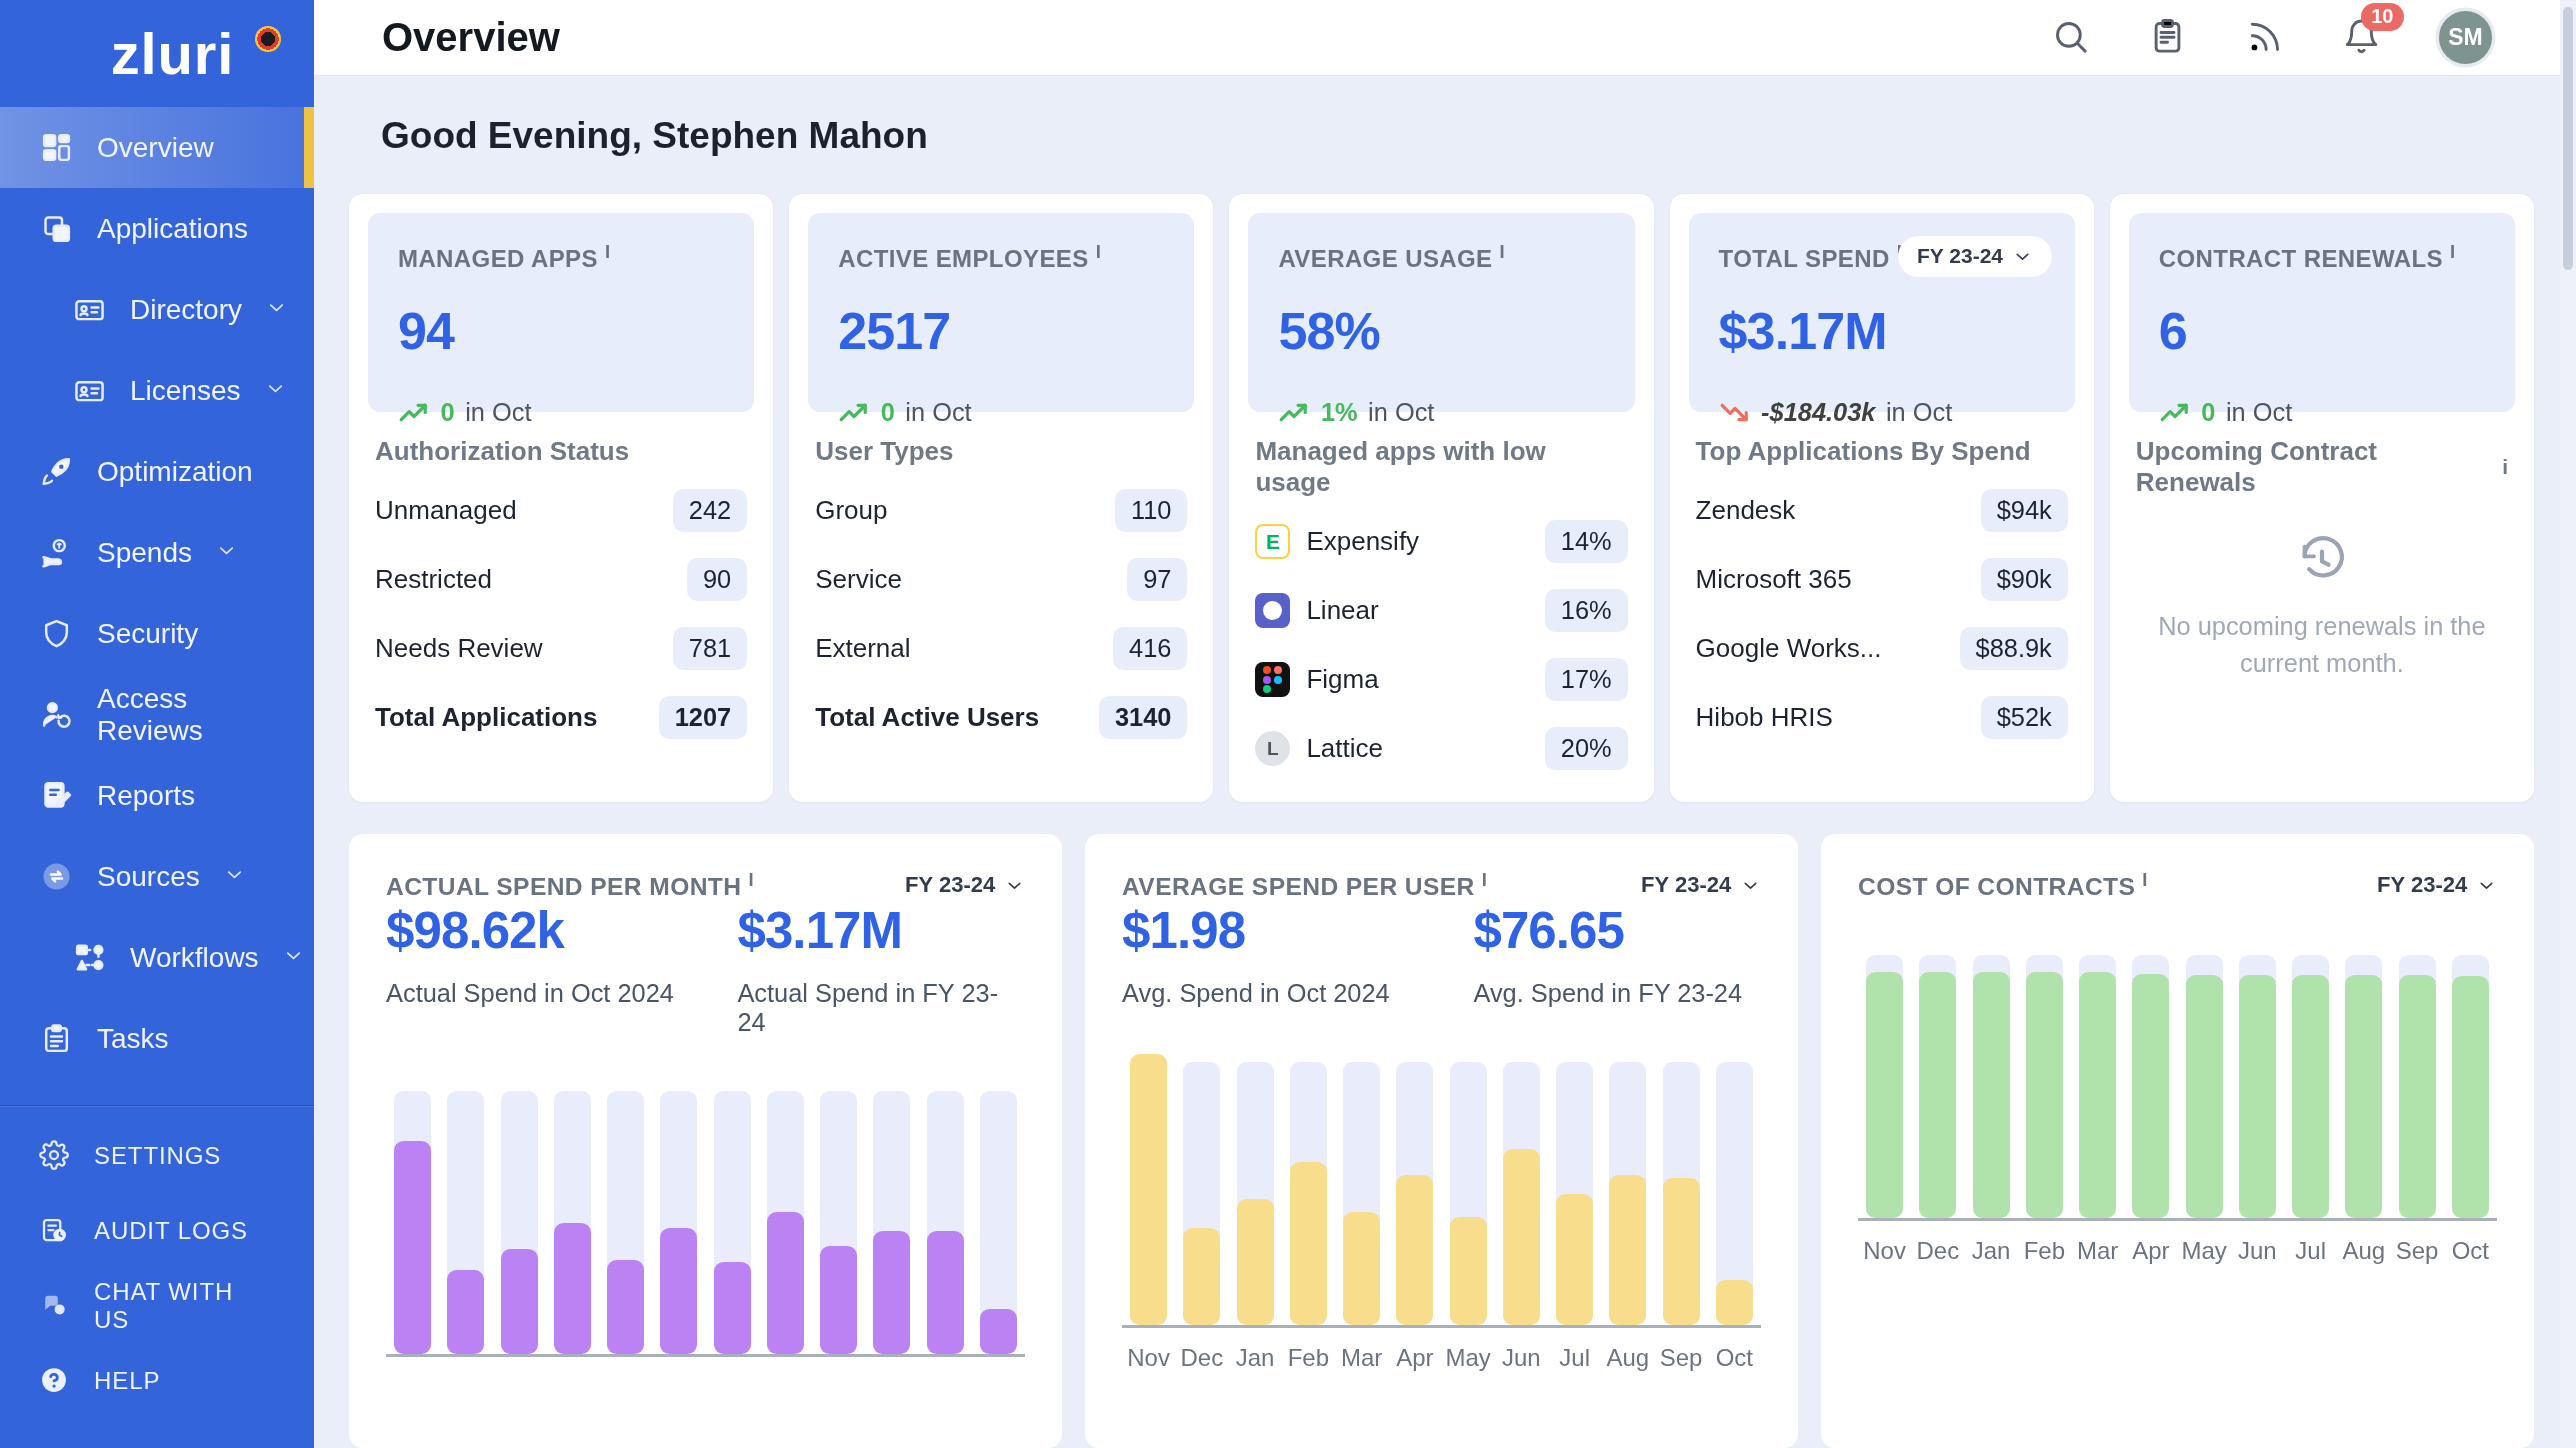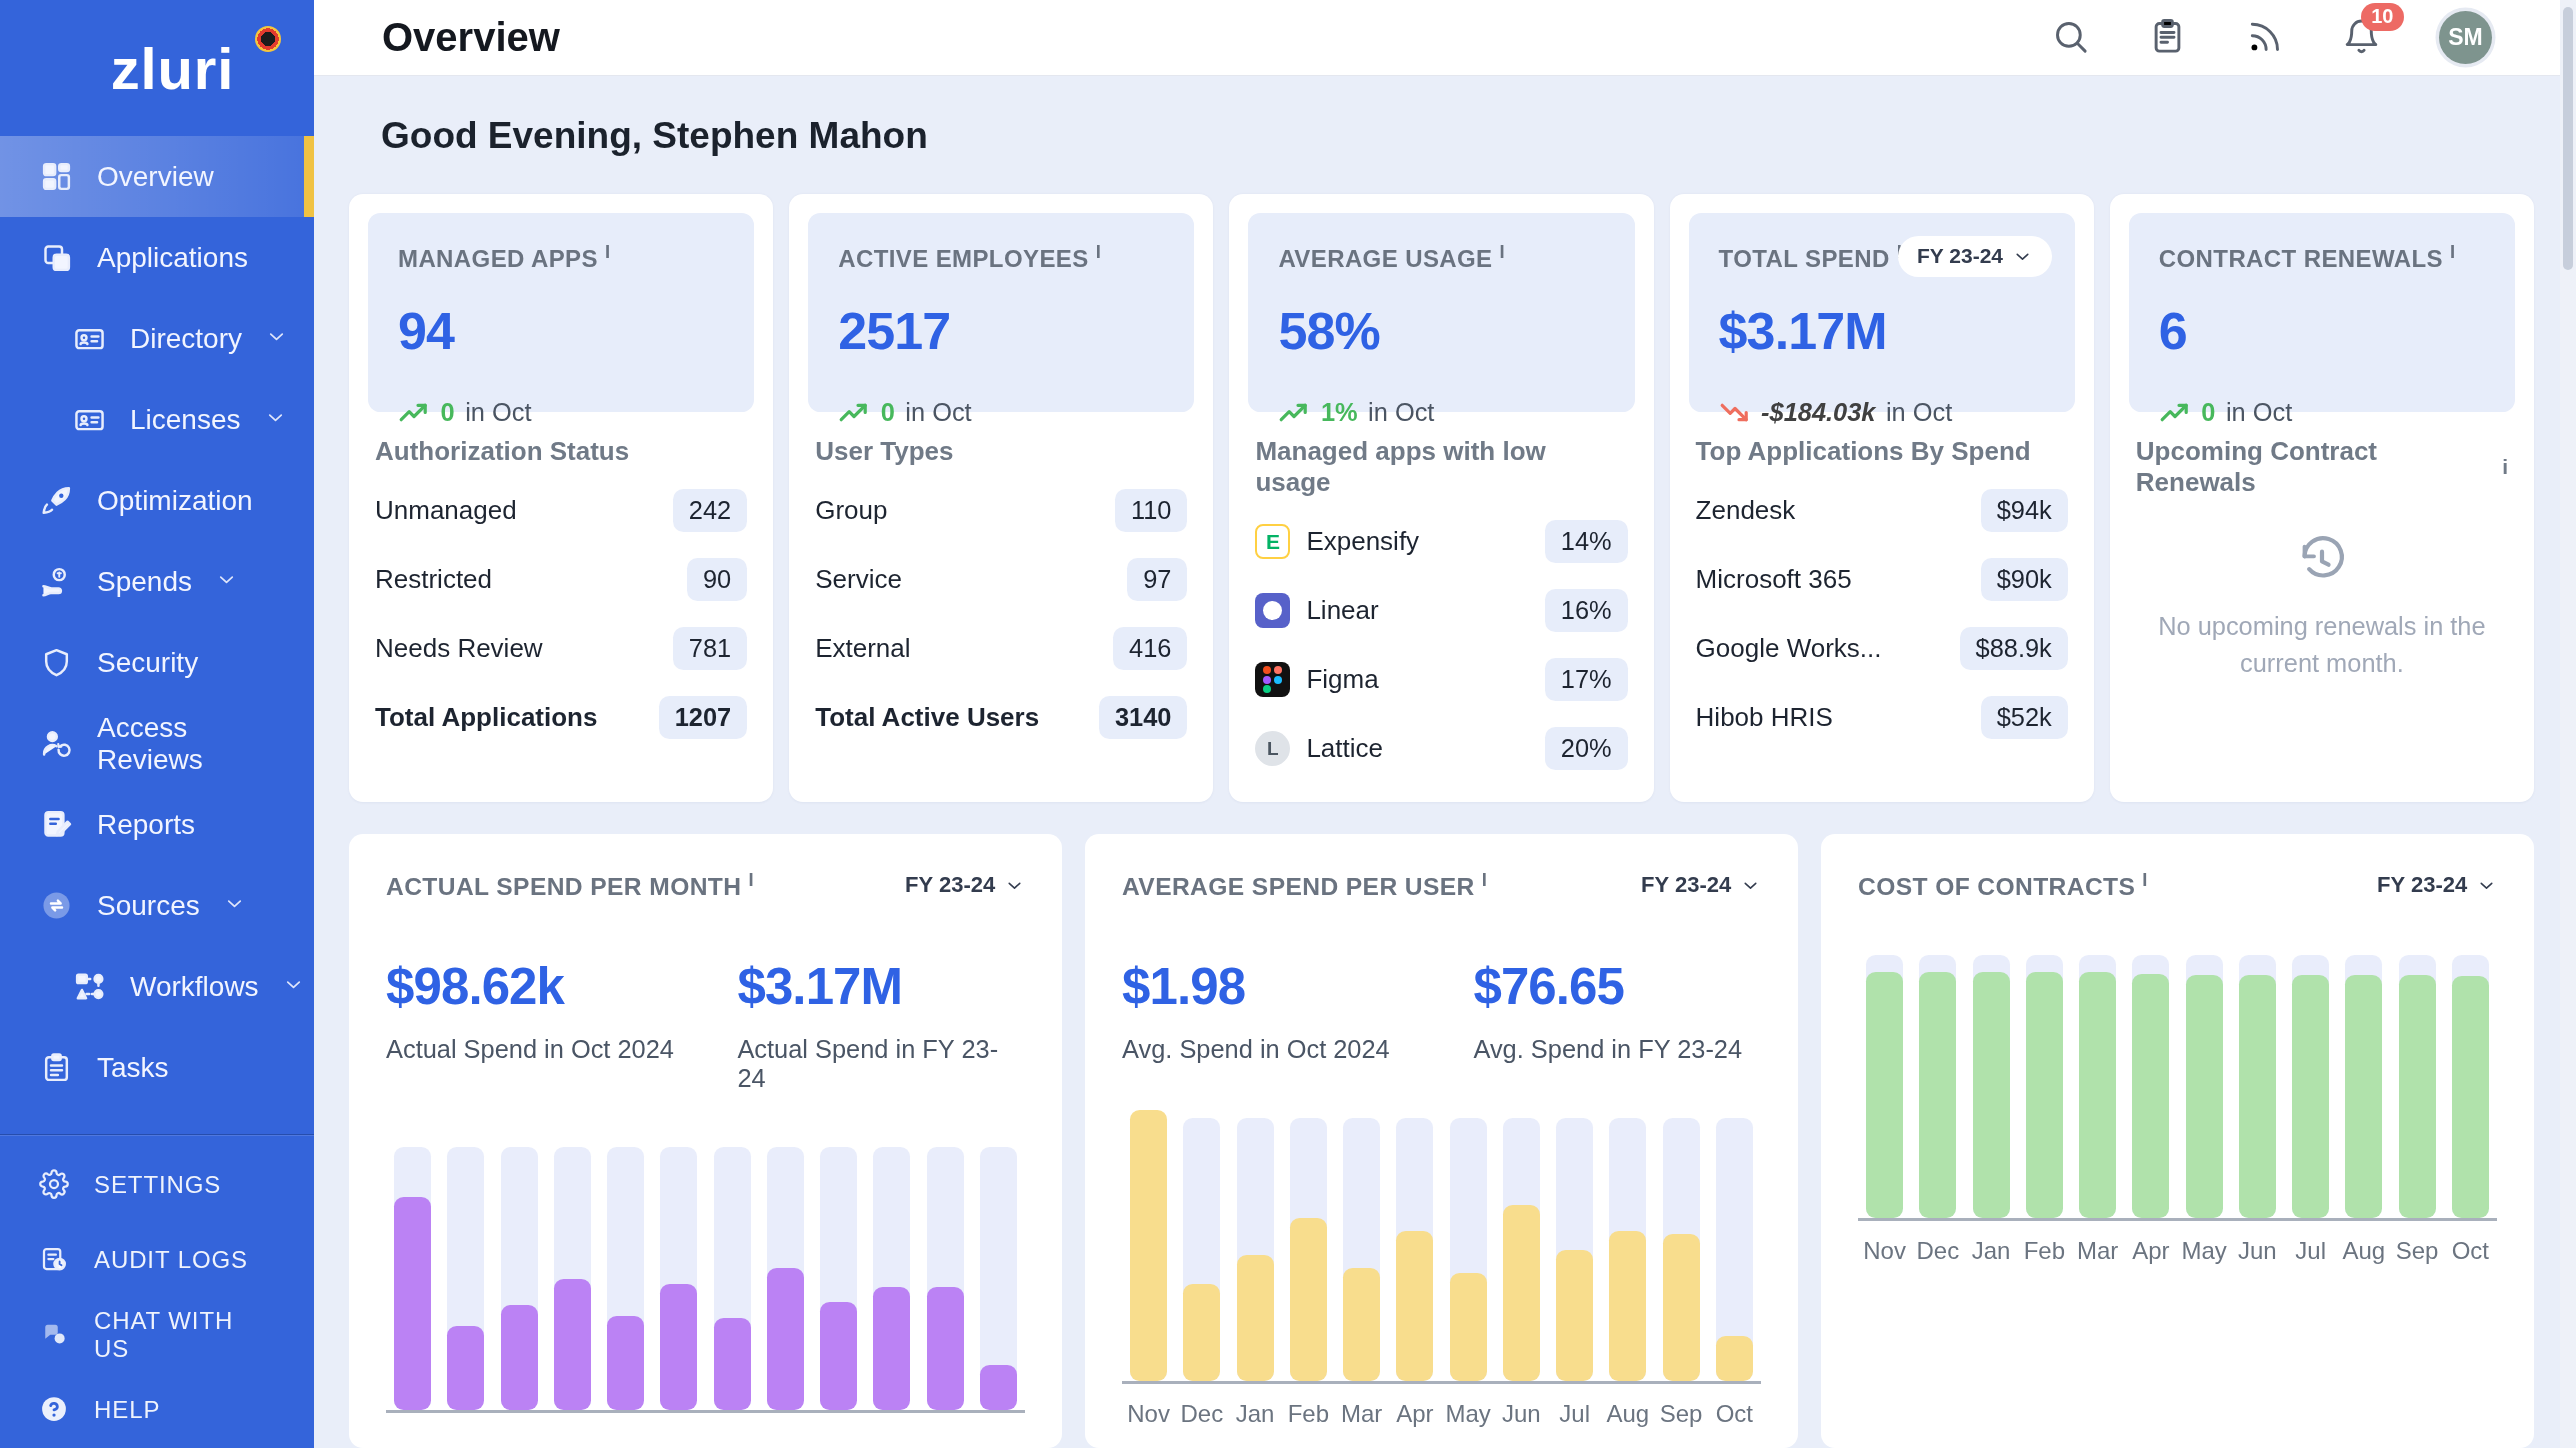--- a/index.html
+++ b/index.html
@@ -2,21 +2,21 @@
 <html style="font-size:14px"><head>
 <meta charset="utf-8">
 <style>
   * { margin:0; padding:0; box-sizing:border-box; }
   html,body { width:2576px; height:1448px; overflow:hidden; }
   body { font-family:"Liberation Sans", sans-serif; background:#e9eef9; color:#1d2430; }
   .app { display:flex; width:100%; height:100%; }
 
   
   .sidebar { width:314px; min-width:314px; height:100%; background:#3464da; color:#fff; display:flex; flex-direction:column; }
-  .logo { height:136px; display:flex; align-items:center; justify-content:center; font-size:58px; font-weight:800; letter-spacing:0.9px; position:relative; cursor:pointer;padding-left:31px; }
+  .logo { height:107px; display:flex; align-items:center; justify-content:center; font-size:58px; font-weight:800; letter-spacing:0.9px; position:relative; cursor:pointer;padding-left:31px; }
   .logo .logo-dot { position:absolute; width:26px; height:26px; border-radius:50%;
       background:radial-gradient(circle, #1c1c1c 0 38%, #e23b2e 38% 58%, #f5c53d 58% 78%, #62c3c9 78% 100%);
       top:26px; margin-left:191px; }
   nav.side-nav { display:flex; flex-direction:column; }
   .nav-item { height:81px; display:flex; align-items:center; gap:23px; padding:0 24.6px 0 39px; font-size:28px; cursor:pointer; position:relative; color:#f2f5ff; }
   .nav-item.indent { padding-left:72px; }
   .nav-item .nicon { width:35px; height:35px; display:inline-flex; align-items:center; justify-content:center; flex:0 0 35px; }
   .nav-item .nicon svg { width:33px; height:33px; stroke:#e8edfc; }
   .nav-item.active { background:linear-gradient(90deg, rgba(255,255,255,.30), rgba(255,255,255,.10)); border-right:10.5px solid #f0c243; }
   .nav-item .chev svg { width:23px; height:23px; stroke:#dfe6fb; }
@@ -68,21 +68,21 @@
   .empty { text-align:center; padding:26px 26px 0; }
   .empty svg { width:56px; height:56px; stroke:#9aa4b4; }
   .empty-text { font-size:25.4px; color:#a0a8b7; line-height:1.45; margin-top:16px; }
 
   
   .chart-row { display:grid; grid-template-columns:repeat(3,1fr); gap:23px; margin-top:32px; }
   .chart-card { background:#fff; border-radius:14px; padding:35px 37px; height:614px; }
   .chart-head { display:flex; justify-content:space-between; align-items:center; }
   .chart-title { font-size:24.6px; font-weight:700; color:#6a7380; letter-spacing:0.4px; text-transform:uppercase; }
   .fy-plain { display:flex; align-items:center; gap:8.8px; font-size:22px; font-weight:700; color:#333c4e; background:none; border:none; cursor:pointer; }
-  .stats { display:grid; grid-template-columns:55% 45%; margin-top:56px; }
+  .stats { display:grid; grid-template-columns:55% 45%; }
   .stat-value { font-size:51px; font-weight:700; color:#2f62e4; letter-spacing:-0.9px; }
   .stat-label { font-size:25.4px; color:#4a5565; margin-top:19px; }
   .bars { display:grid; grid-template-columns:repeat(12,1fr); align-items:end; height:274px; margin-top:46px; border-bottom:3.5px solid #a9b0bc; justify-items:center; }
   .track { width:37px; height:263px; background:#e9edfb; border-radius:9.6px; position:relative; }
   .fill { position:absolute; bottom:0; left:0; width:100%; border-radius:9.6px; }
   .months { display:grid; grid-template-columns:repeat(12,1fr); margin-top:16px; justify-items:center; font-size:24px; color:#6b7480; }
 
   
   .scrollbar { position:absolute; right:0; top:0; width:16px; height:100%; background:#eef1f8; }
   .scrollbar .thumb { position:absolute; top:7px; right:2.6px; width:10.5px; height:263px; border-radius:7px; background:#c7cedb; }

